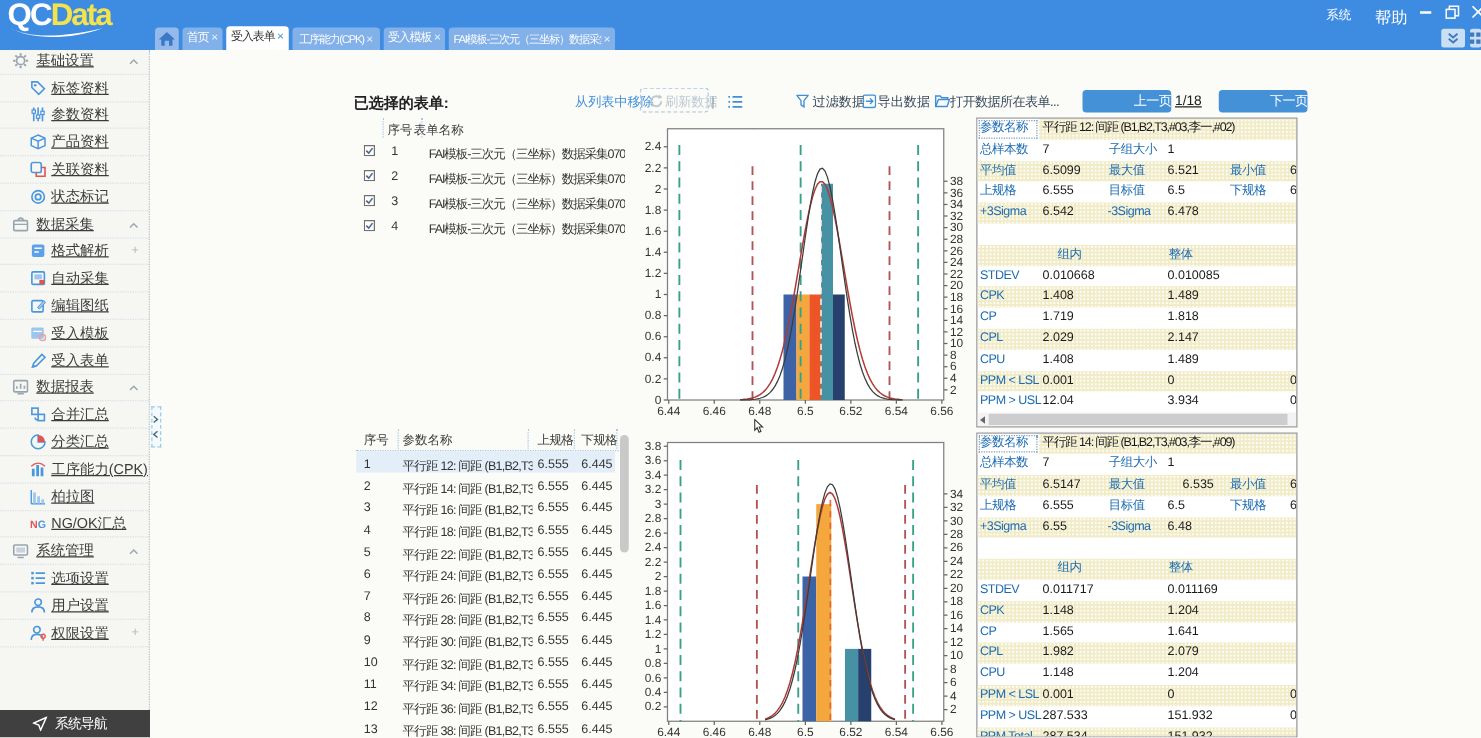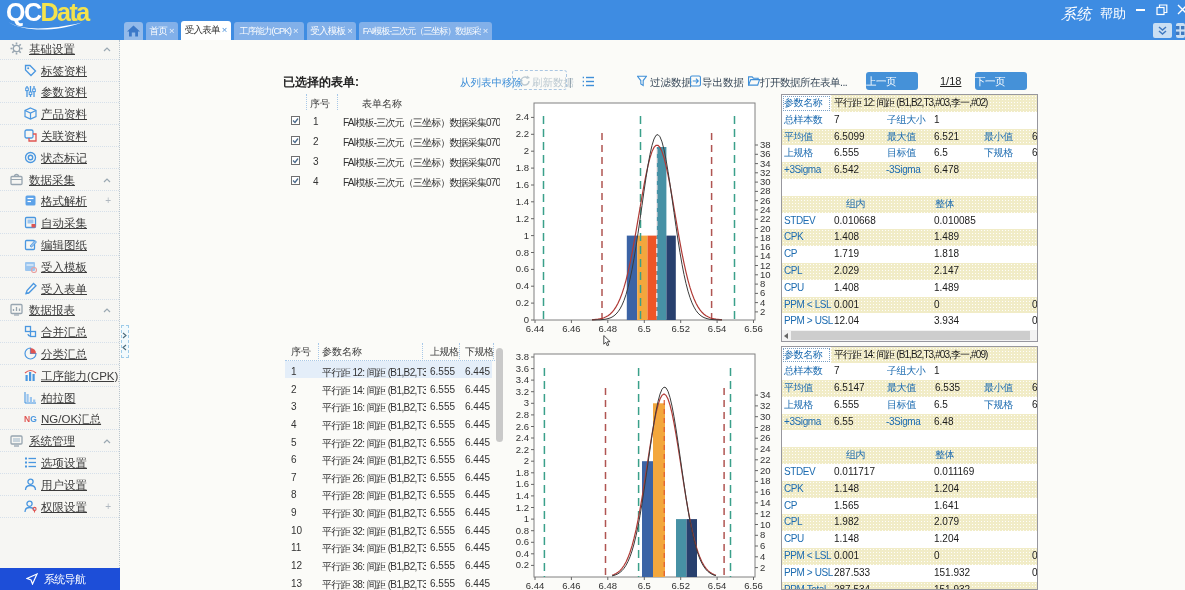--- a/index.html
+++ b/index.html
@@ -21,27 +21,27 @@
 
 
 #sidebar { left:0; top:40px; width:120px; height:550px; background:#f6f6f3; border-right:1px dotted #b8c4cc; }
 .mi { position:absolute; left:0; width:119px; height:22px; line-height:22px; font-size:11.5px; color:#3c3c3c; border-bottom:1px dotted #d6e0ea; white-space:nowrap;text-decoration:underline; }
 .mi .ic { position:absolute; top:4px; width:13px; height:13px; }
 .mi.top .ic { left:10px; }
 .mi.sub .ic { left:24px; }
 .mi.top .tx { margin-left:29px; }
 .mi.sub .tx { margin-left:41px; }
 .mi.top .car { position:absolute; right:8px; top:9px; }
-#navbar { left:0; top:568px; width:120px; height:22px; background:#1d4ed8; color:#fff; font-size:11px; line-height:22px; }
+#navbar { left:0; top:568px; width:120px; height:22px; background:#404040; color:#fff; font-size:11px; line-height:22px; }
 
 
 .lnk { position:absolute; top:76px; height:12px; line-height:12px; font-size:10.5px; white-space:nowrap; }
 
 
-.pbtn { position:absolute; top:72px; width:52px; height:18px; background:#4591d8; border-radius:3px; color:#fff; font-size:10.5px; text-align:left; line-height:18px; letter-spacing:-0.5px; }
+.pbtn { position:absolute; top:72px; width:71px; height:18px; background:#4591d8; border-radius:3px; color:#fff; font-size:10.5px; text-align:right; line-height:18px; letter-spacing:-0.5px; }
 
 
 .t-txt { position:absolute; font-size:11px; color:#333; white-space:nowrap; }
 .hl { background:#e4eef9; }
 
 
 .panel { position:absolute; left:781px; width:257px; background:#fff; border:1px solid #97979e; overflow:hidden; }
 .prow { position:relative; width:100%; height:16.8px; font-size:10px; line-height:16.8px; white-space:nowrap; }
 .prow.y { background-color:#f1ecc7; background-image:radial-gradient(rgba(255,255,255,0.9) 0.7px, transparent 0.9px); background-size:3px 3px; }
 .pl { position:absolute; color:#1c6bb0; letter-spacing:-0.4px; }
@@ -52,21 +52,21 @@
 .rbtn svg { margin:0 auto; }
 </style>
 </head>
 <body>
 
 <div class="abs" id="header"></div>
 <div class="abs" id="logo">QC<span class="d">Data</span></div>
 <svg class="abs" style="left:8px; top:21px;" width="76" height="11" viewBox="0 0 76 11">
   <path d="M0,1 C14,9.5 40,9.5 74,1.5 C45,12 14,10 0,1 Z" fill="#fff"></path>
 </svg>
-<div class="abs" style="left:1061px; top:5px; color:#fff; font-size:15px;font-style:italic;">系统</div>
+<div class="abs" style="left:1061px; top:5px; color:#fff; font-size:10px;">系统</div>
 <div class="abs" style="left:1100px; top:5px; color:#fff; font-size:13px;">帮助</div>
 <div class="abs" style="top:9px; left:1136px; width:9px; height:2px; background:#fff;"></div>
 <svg class="abs" style="left:1156px; top:4px;" width="12" height="12" viewBox="0 0 12 12">
   <rect x="1" y="3.5" width="7" height="7" fill="none" stroke="#fff" stroke-width="1.2"></rect>
   <path d="M3.5,3.5 V1 H10.8 V8.5 H8" fill="none" stroke="#fff" stroke-width="1.2"></path>
 </svg>
 <svg class="abs" style="left:1177px; top:4px;" width="12" height="12" viewBox="0 0 12 12">
   <path d="M1,1 L10,10 M10,1 L1,10" stroke="#fff" stroke-width="1.4"></path>
 </svg>
 
@@ -325,21 +325,21 @@
   </svg>
 <div class="lnk" style="left:760px; color:#3a4a5a; letter-spacing:-0.5px;">打开数据所在表单...</div>
 <div class="pbtn" style="left:866px;">上一页</div>
 <div class="abs" style="left:940px; top:75px; font-size:11px; color:#222;text-decoration:underline;">1/18</div>
 <div class="pbtn" style="left:975px;">下一页</div>
 
 <div id="formtable">
     <div class="abs" style="left:306px; top:94px; width:1px; height:16px; border-left:1px dotted #a8c8e8;"></div>
     <div class="abs" style="left:337px; top:94px; width:1px; height:16px; border-left:1px dotted #a8c8e8;"></div>
     <div class="t-txt" style="left:310px; top:97px; color:#3c3c3c; font-size:10px;">序号</div>
-    <div class="t-txt" style="left:362px; top:97px; color:#3c3c3c; font-size:10px;">表单名称</div>
+    <div class="t-txt" style="left:331px; top:97px; color:#3c3c3c; font-size:10px;">表单名称</div>
     <div class="abs cb" style="left:291px; top:116px; width:9px; height:9px;">
       <svg width="9" height="9" viewBox="0 0 9 9">
         <rect x="0.5" y="0.5" width="8" height="8" fill="#fff" stroke="#707070" stroke-width="1"></rect>
         <path d="M2,4.5 L4,6.5 L7,2.5" fill="none" stroke="#4a6a8a" stroke-width="1.3"></path>
       </svg>
     </div>
     <div class="t-txt" style="left:313px; top:116px; font-size:10px;">1</div>
     <div class="t-txt" style="left:343px; top:116px; font-size:10px; letter-spacing:-0.85px; width:157px; overflow:hidden;">FAI模板-三次元（三坐标）数据采集07061500</div>
     <div class="abs cb" style="left:291px; top:136px; width:9px; height:9px;">
       <svg width="9" height="9" viewBox="0 0 9 9">
@@ -724,21 +724,21 @@
       <div class="prow ">
         <span class="pl" style="left:2px;">总样本数</span>
         <span class="pv" style="left:52px;">7</span>
         <span class="pl" style="left:105px;">子组大小</span>
         <span class="pv" style="left:152px;">1</span>
       </div>
       <div class="prow y">
         <span class="pl" style="left:2px;">平均值</span>
         <span class="pv" style="left:52px;">6.5147</span>
         <span class="pl" style="left:105px;">最大值</span>
-        <span class="pv" style="left:153px;">6.535</span>
+        <span class="pv" style="left:164px;">6.535</span>
         <span class="pl" style="left:202px;">最小值</span>
         <span class="pv" style="left:250px;">6</span>
       </div>
       <div class="prow ">
         <span class="pl" style="left:2px;">上规格</span>
         <span class="pv" style="left:52px;">6.555</span>
         <span class="pl" style="left:105px;">目标值</span>
         <span class="pv" style="left:152px;">6.5</span>
         <span class="pl" style="left:202px;">下规格</span>
         <span class="pv" style="left:250px;">6</span>

